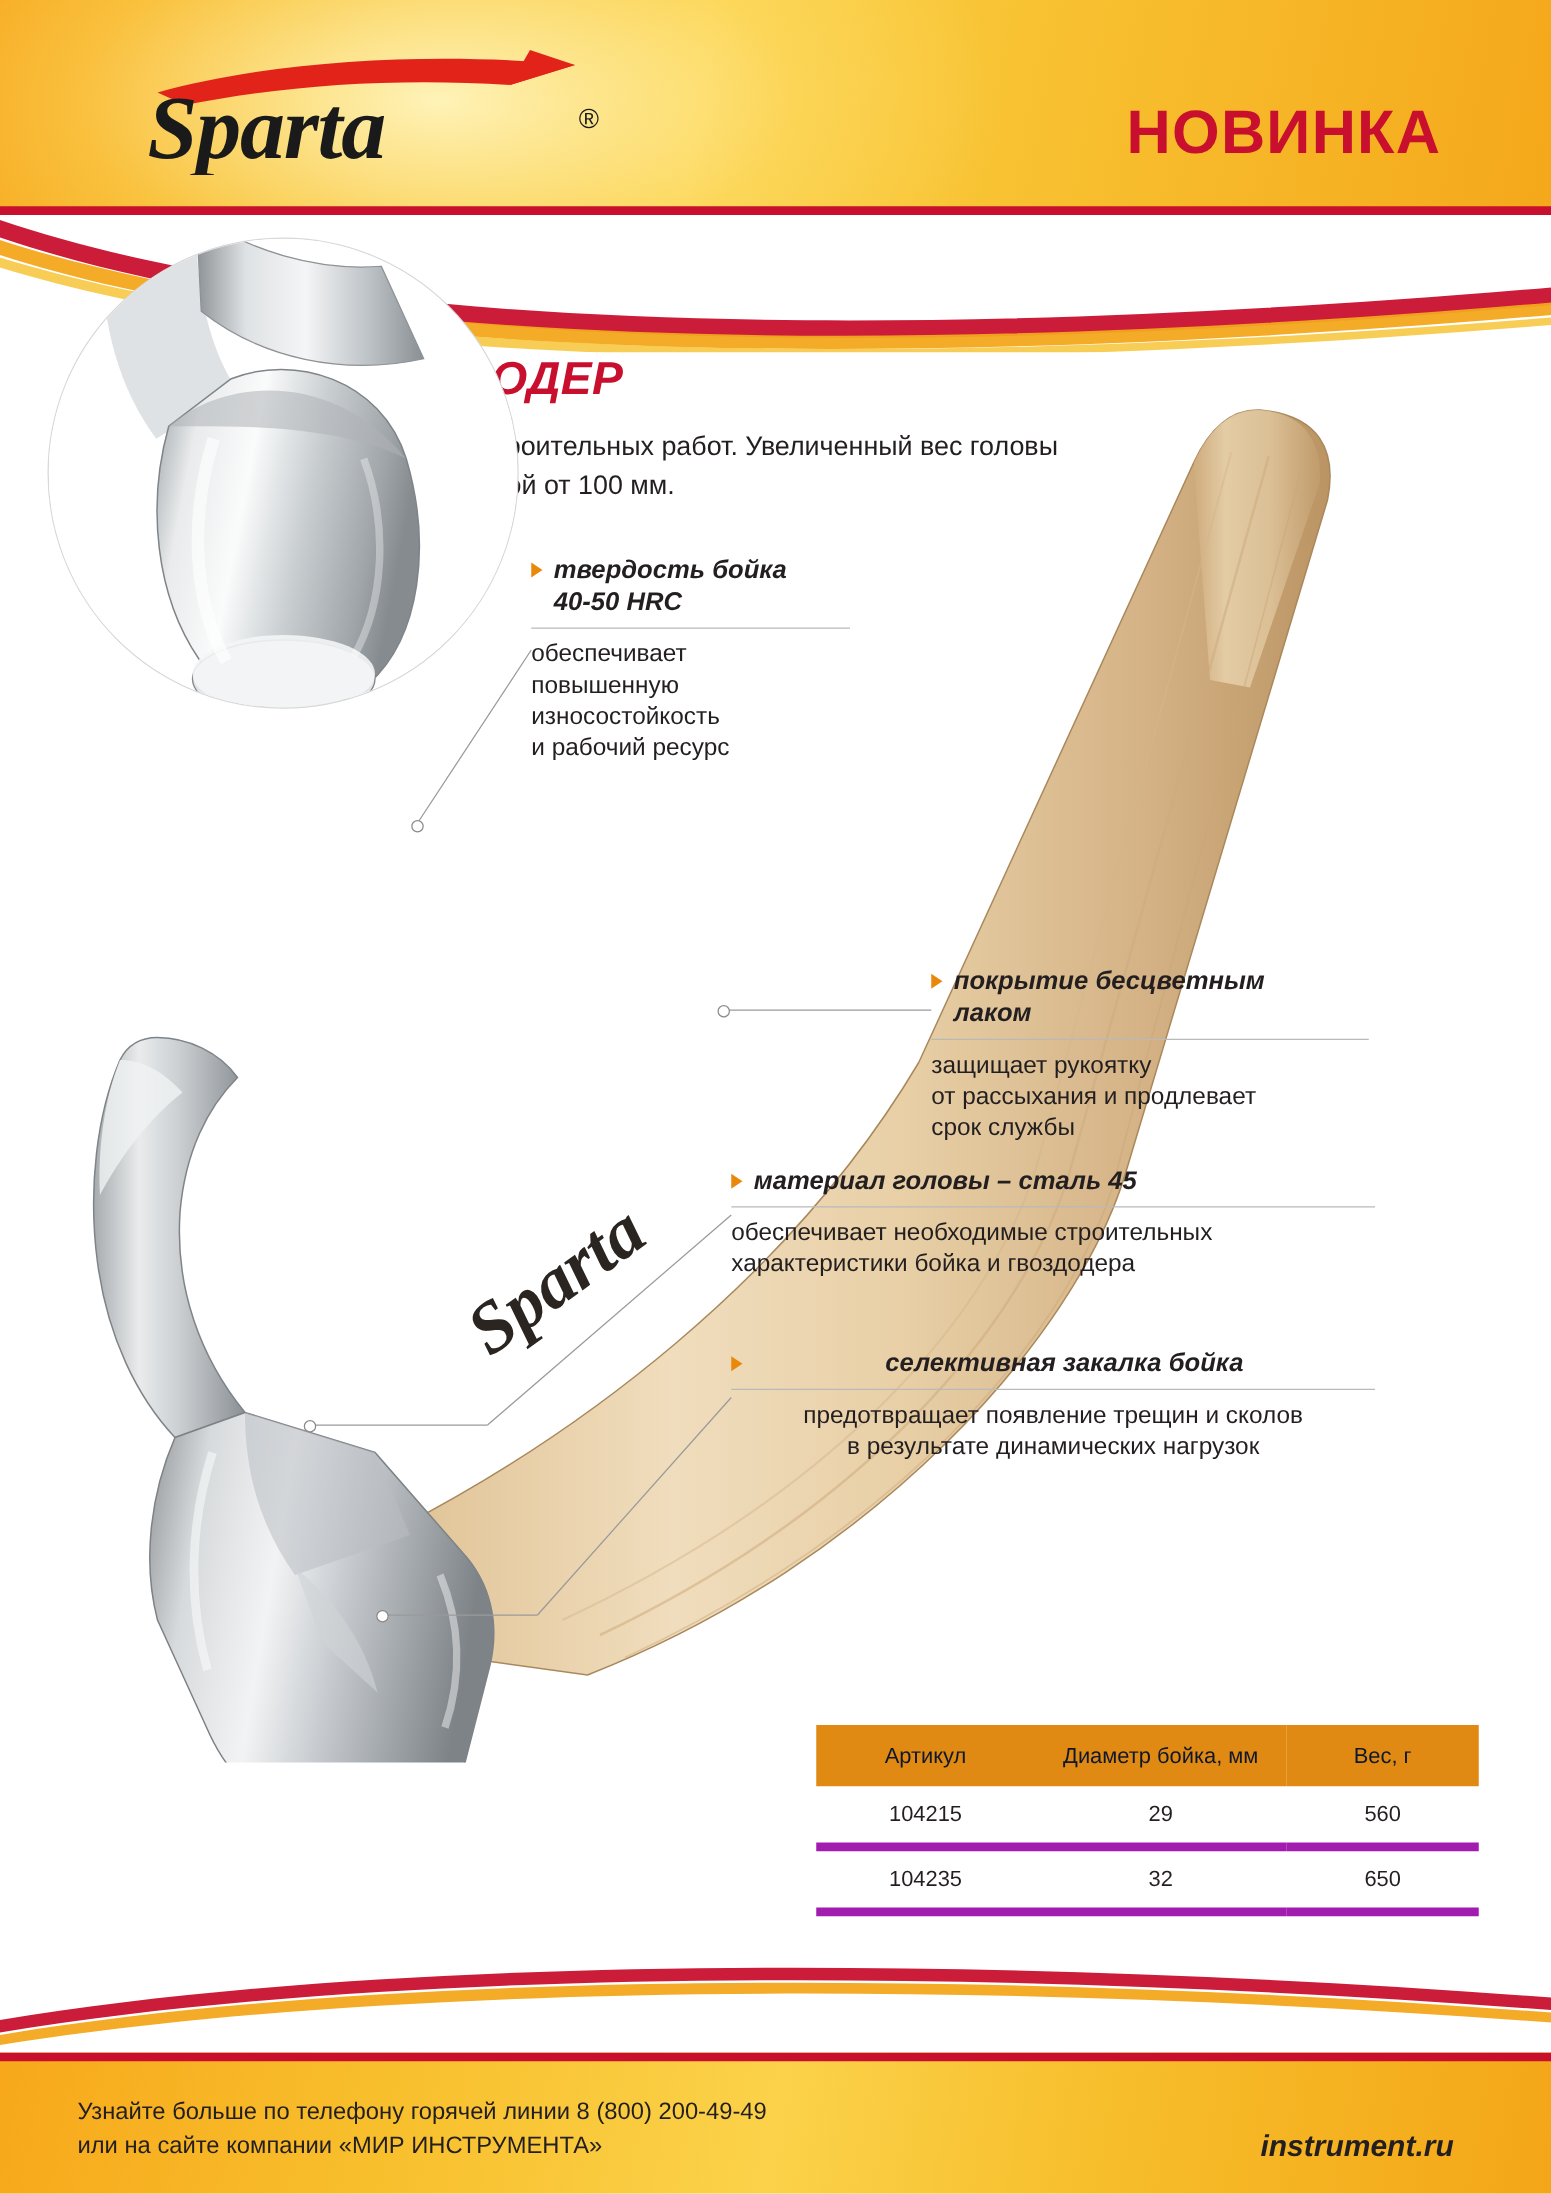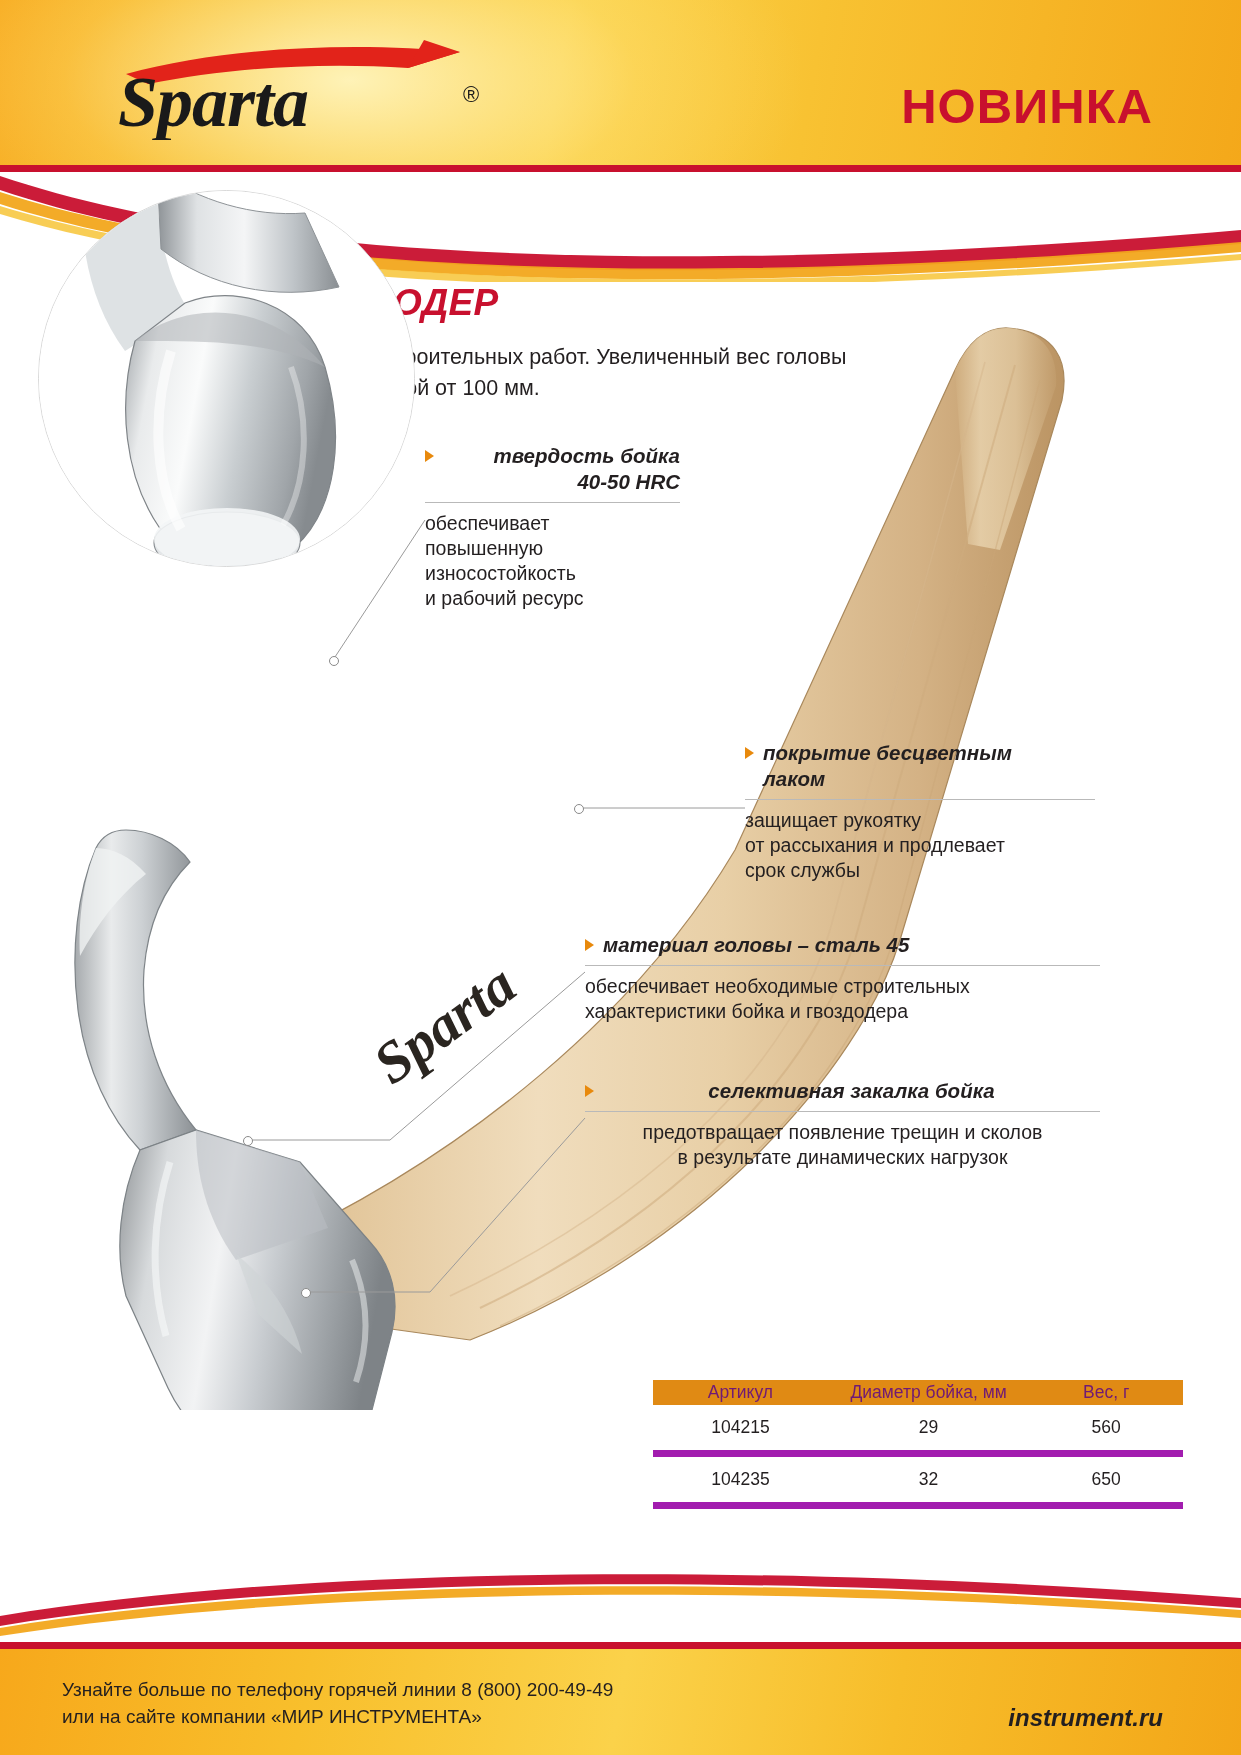--- a/index.html
+++ b/index.html
@@ -141,23 +141,23 @@
   .spec-table {
     position: absolute;
     left: 653px; top: 1380px;
     width: 530px;
     border-collapse: collapse;
     font-size: 17.5px;
     color: #231f20;
   }
   .spec-table th {
     background: #e08a14;
-    color: #701a75;
+    color: #0f172a;
     font-weight: normal;
-    padding: 2px 4px;
+    padding: 14px 4px;
     text-align: center;
     font-size: 17.5px;
   }
   .spec-table td {
     padding: 12px 4px;
     text-align: center;
     border-bottom: 7px solid #a21caf;
   }
   .spec-table tr.row-first td { border-top: none; }
 
@@ -381,31 +381,31 @@
   <line x1="390" y1="1140" x2="585" y2="972" stroke="#9a9a9a" stroke-width="1"></line>
   <line x1="305" y1="1292" x2="430" y2="1292" stroke="#9a9a9a" stroke-width="1"></line>
   <line x1="430" y1="1292" x2="585" y2="1118" stroke="#9a9a9a" stroke-width="1"></line>
 </svg>
 <div class="dot" style="left:329px; top:656px;"></div>
 <div class="dot" style="left:574px; top:804px;"></div>
 <div class="dot" style="left:243px; top:1136px;"></div>
 <div class="dot" style="left:301px; top:1288px;"></div>
 
 <div class="callout" style="left:425px; top:443px; width:255px;">
-  <div class="c-head" style="white-space:pre-line;text-align:right;">твердость бойка
+  <div class="c-head" style="white-space:pre-line;">твердость бойка
 40-50 HRC</div>
   <div class="c-rule"></div>
   <div class="c-body" style="white-space:pre-line;">обеспечивает
 повышенную
 износостойкость
 и рабочий ресурс</div>
 </div>
 
 <div class="callout" style="left:745px; top:740px; width:350px;">
-  <div class="c-head" style="white-space:pre-line;">покрытие бесцветным
+  <div class="c-head" style="white-space:pre-line;margin-top:32px;">покрытие бесцветным
 лаком</div>
   <div class="c-rule"></div>
   <div class="c-body" style="white-space:pre-line;">защищает рукоятку
 от рассыхания и продлевает
 срок службы</div>
 </div>
 
 <div class="callout" style="left:585px; top:932px; width:515px;">
   <div class="c-head" style="white-space:pre-line;">материал головы – сталь 45</div>
   <div class="c-rule"></div>

